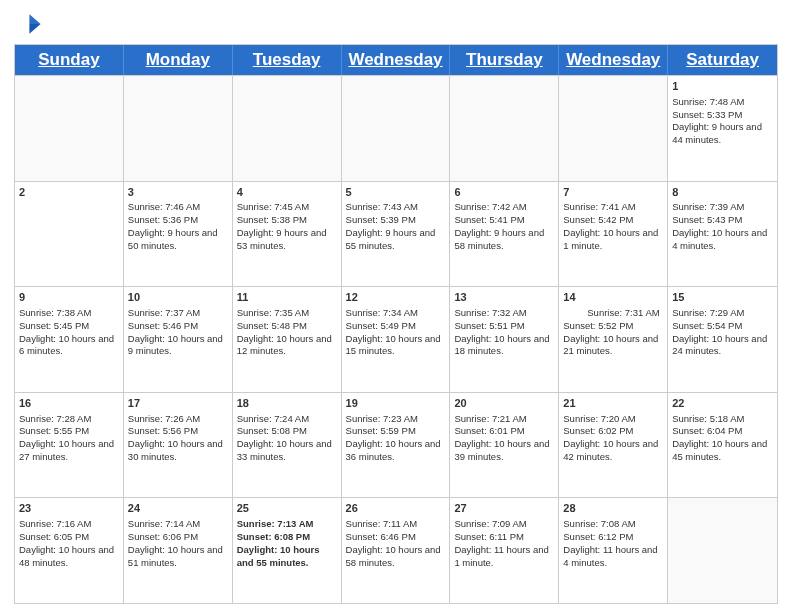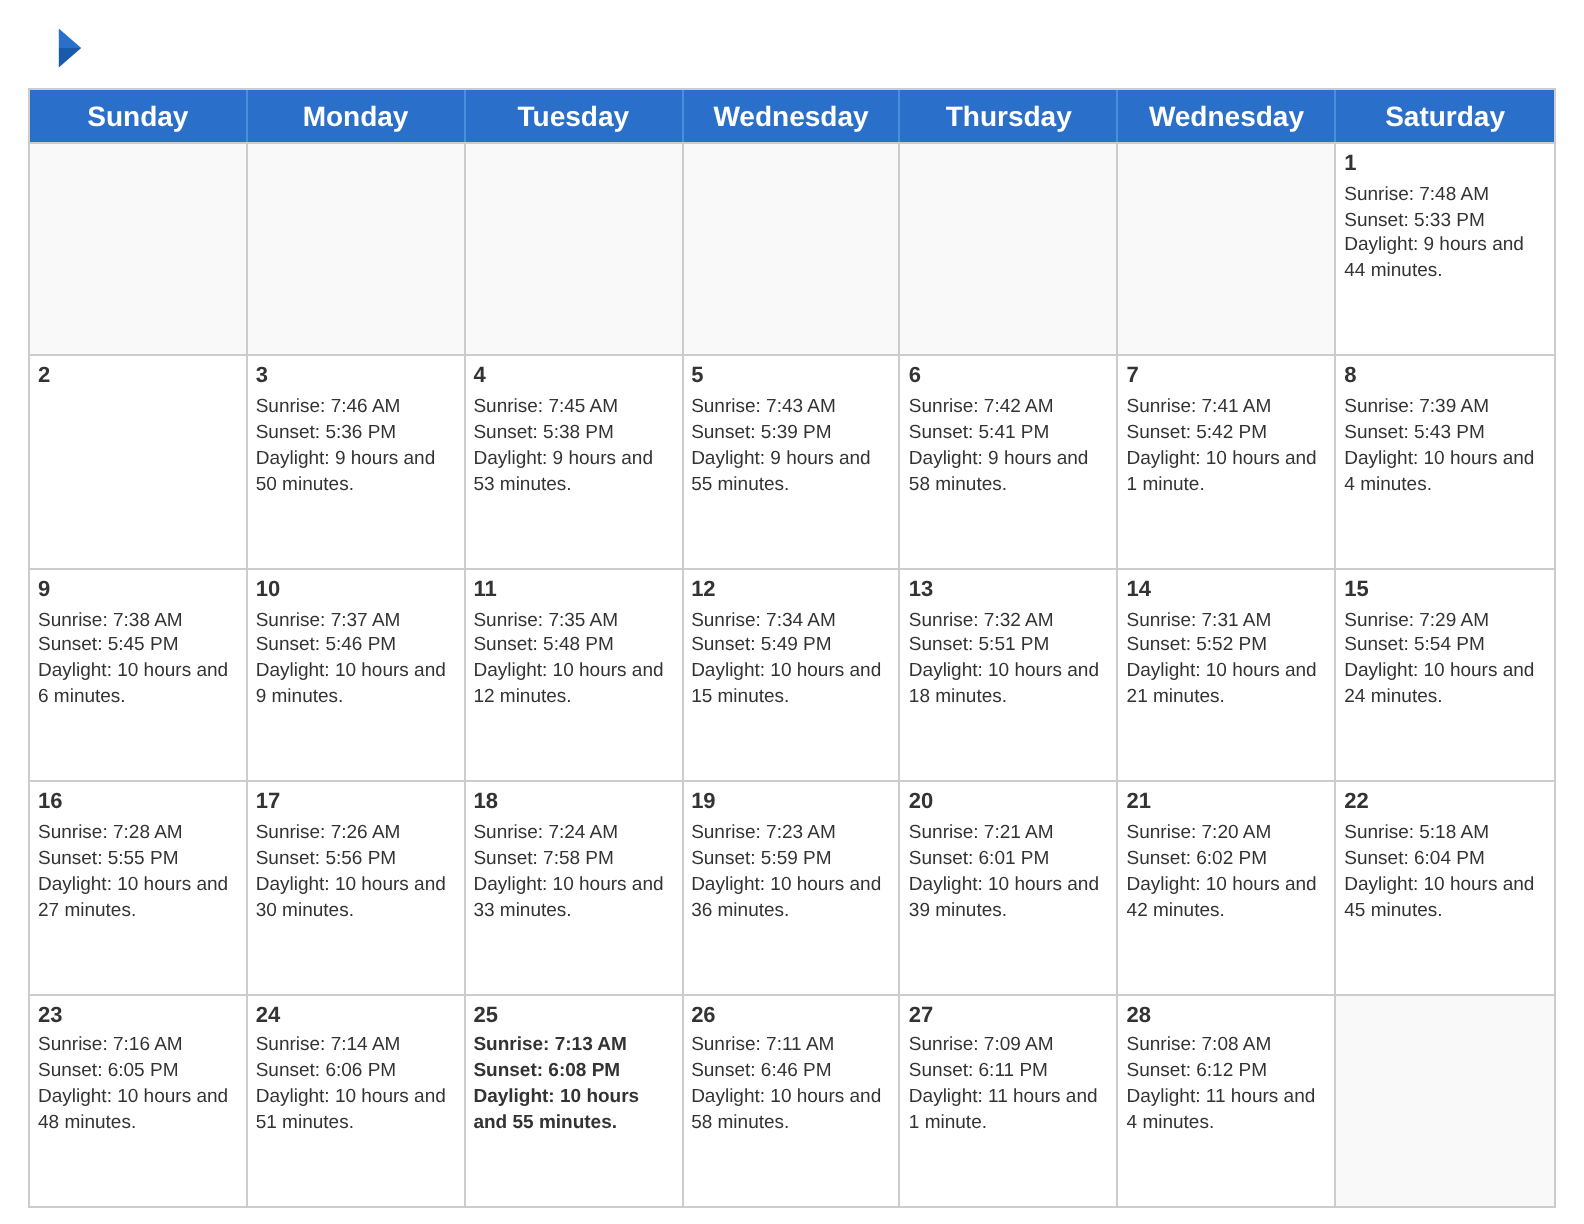--- a/index.html
+++ b/index.html
@@ -66,25 +66,26 @@
       flex-direction: column;
       border: 1px solid #ccc;
     }
     .cal-header {
       display: grid;
       grid-template-columns: repeat(7, 1fr);
       background: #2a6fc9;
     }
     .cal-header-cell {
       color: #fff;
-      font-size: 14px;
+      font-size: 17px;
       font-weight: bold;
       text-align: center;
       padding: 5px 2px;
       border-right: 1px solid #4a8fde;
+      text-decoration: underline;
     }
     .cal-header-cell:last-child { border-right: none; }
     .cal-body {
       flex: 1;
       display: flex;
       flex-direction: column;
     }
     .cal-row {
       display: grid;
       grid-template-columns: repeat(7, 1fr);
@@ -182,36 +183,36 @@
 Daylight: 10 hours and 9 minutes.</span></div>
           <div class="cal-cell"><span class="day-num">11</span><span style="white-space: pre-line;">Sunrise: 7:35 AM
 Sunset: 5:48 PM
 Daylight: 10 hours and 12 minutes.</span></div>
           <div class="cal-cell"><span class="day-num">12</span><span style="white-space: pre-line;">Sunrise: 7:34 AM
 Sunset: 5:49 PM
 Daylight: 10 hours and 15 minutes.</span></div>
           <div class="cal-cell"><span class="day-num">13</span><span style="white-space: pre-line;">Sunrise: 7:32 AM
 Sunset: 5:51 PM
 Daylight: 10 hours and 18 minutes.</span></div>
-          <div class="cal-cell"><span class="day-num">14</span><span style="white-space: pre-line;">Sunrise: 7:31 AM
+          <div class="cal-cell"><span class="day-num">14</span><span style="white-space: pre-line; margin-left: 24px;">Sunrise: 7:31 AM
 Sunset: 5:52 PM
 Daylight: 10 hours and 21 minutes.</span></div>
           <div class="cal-cell"><span class="day-num">15</span><span style="white-space: pre-line;">Sunrise: 7:29 AM
 Sunset: 5:54 PM
 Daylight: 10 hours and 24 minutes.</span></div>
         </div>
         <div class="cal-row">
           <div class="cal-cell"><span class="day-num">16</span><span style="white-space: pre-line;">Sunrise: 7:28 AM
 Sunset: 5:55 PM
 Daylight: 10 hours and 27 minutes.</span></div>
           <div class="cal-cell"><span class="day-num">17</span><span style="white-space: pre-line;">Sunrise: 7:26 AM
 Sunset: 5:56 PM
 Daylight: 10 hours and 30 minutes.</span></div>
           <div class="cal-cell"><span class="day-num">18</span><span style="white-space: pre-line;">Sunrise: 7:24 AM
-Sunset: 7:58 PM
+Sunset: 5:08 PM
 Daylight: 10 hours and 33 minutes.</span></div>
           <div class="cal-cell"><span class="day-num">19</span><span style="white-space: pre-line; margin-top: 32px;">Sunrise: 7:23 AM
 Sunset: 5:59 PM
 Daylight: 10 hours and 36 minutes.</span></div>
           <div class="cal-cell"><span class="day-num">20</span><span style="white-space: pre-line;">Sunrise: 7:21 AM
 Sunset: 6:01 PM
 Daylight: 10 hours and 39 minutes.</span></div>
           <div class="cal-cell"><span class="day-num">21</span><span style="white-space: pre-line;">Sunrise: 7:20 AM
 Sunset: 6:02 PM
 Daylight: 10 hours and 42 minutes.</span></div>

